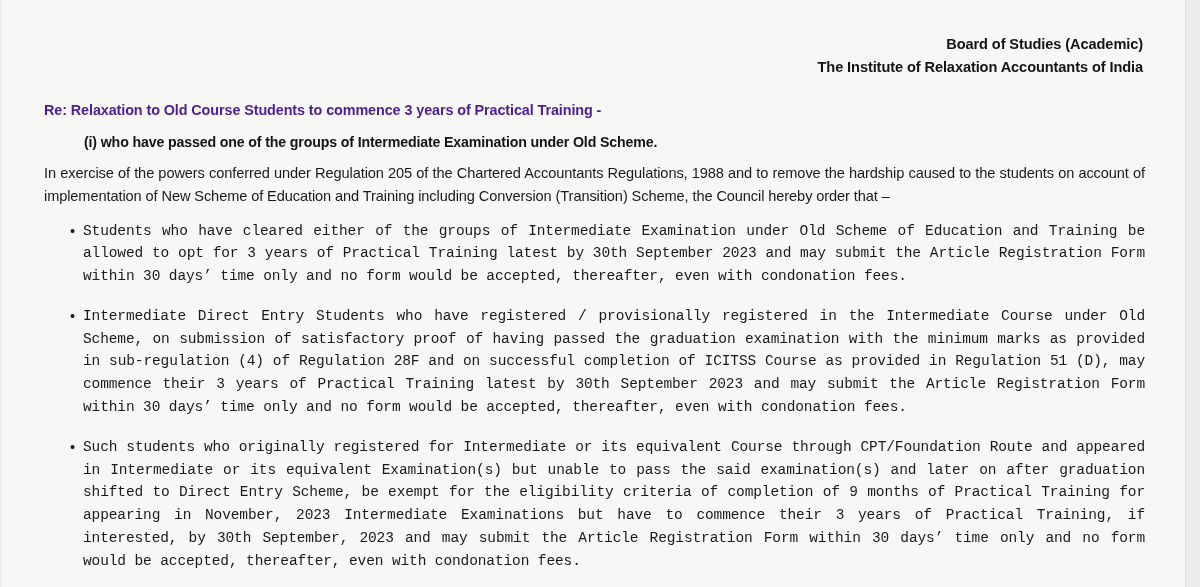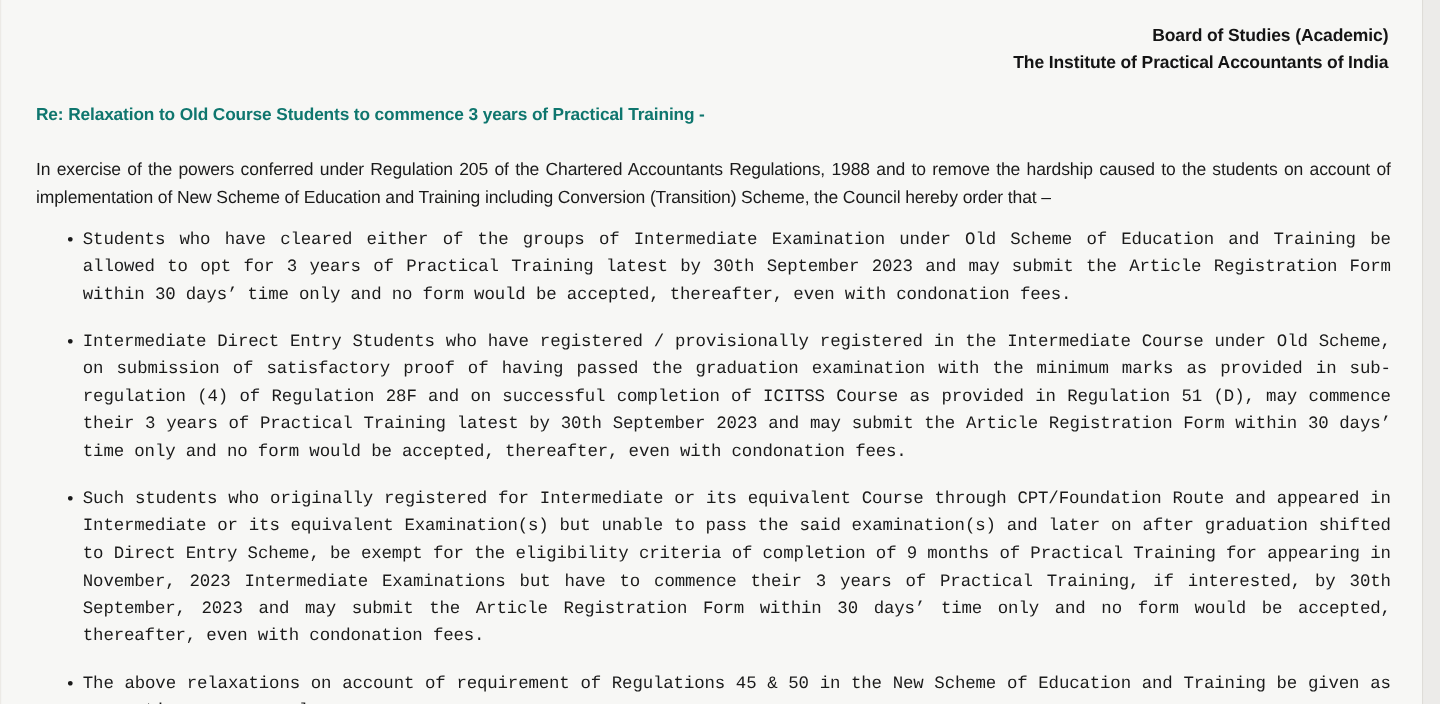--- a/index.html
+++ b/index.html
@@ -12,21 +12,21 @@
     background: #ecebe9;
     font-family: "Liberation Sans", sans-serif;
     overflow: hidden;
   }
   #page {
     position: relative;
     width: 1186px;
     height: 587px;
     background: #f7f7f5;
     box-sizing: border-box;
-    padding: 2px;
+    padding: 16px;
     border-right: 1px solid #dedcd8;
     overflow: hidden;
   }
   #page::before{
     content:"";
     position:absolute;
     left:0; top:0; bottom:0;
     width:1px;
     background:#eceae6;
   }
@@ -46,41 +46,41 @@
     padding-right: 2px;
   }
   .doc-header div { white-space: nowrap; }
 
   
   .subject {
     margin-top: 22px;
     font-weight: bold;
     font-size: 14.4px;
     line-height: 20px;
-    color: #0f766e;
+    color: #4c1d95;
     letter-spacing: -0.1px;
   }
 
   
   .roman-list {
     margin-top: 12px;
     padding-left: 40px;
   }
   .roman-item {
     font-weight: bold;
     font-size: 14.2px;
     line-height: 21.5px;
     color: #141414;
     letter-spacing: -0.15px;
     white-space: nowrap;
   }
 
   
   .body-para {
-    margin-top: 25px;
+    margin-top: 8px;
     font-size: 14.6px;
     line-height: 23px;
     color: #1a1a1a;
     text-align: justify;
     text-justify: inter-word;
     letter-spacing: -0.1px;
   }
 
   
   .bullets {
@@ -111,26 +111,27 @@
   .bullet-text { display: block; font-family: Liberation Mono, monospace; }
 </style>
 </head>
 <body>
 
 <div id="page">
   <div class="content">
 
     <div class="doc-header">
       <div>Board of Studies (Academic)</div>
-      <div>The Institute of Practical Accountants of India</div>
+      <div>The Institute of Relaxation Accountants of India</div>
     </div>
 
     <div class="subject">Re: Relaxation to Old Course Students to commence 3 years of Practical Training -</div>
 
     <div class="roman-list">
+      <div class="roman-item">(i) who have passed one of the groups of Intermediate Examination under Old Scheme.</div>
     </div>
 
     <div class="body-para">In exercise of the powers conferred under Regulation 205 of the Chartered Accountants Regulations, 1988 and to remove the hardship caused to the students on account of implementation of New Scheme of Education and Training including Conversion (Transition) Scheme, the Council hereby order that –</div>
 
     <ul class="bullets">
       <li class="bullet-item">
         <span class="bullet-marker">•</span>
         <span class="bullet-text">Students who have cleared either of the groups of Intermediate Examination under Old Scheme of Education and Training be allowed to opt for 3 years of Practical Training latest by 30th September 2023 and may submit the Article Registration Form within 30 days’ time only and no form would be accepted, thereafter, even with condonation fees.</span>
       </li>
       <li class="bullet-item">

